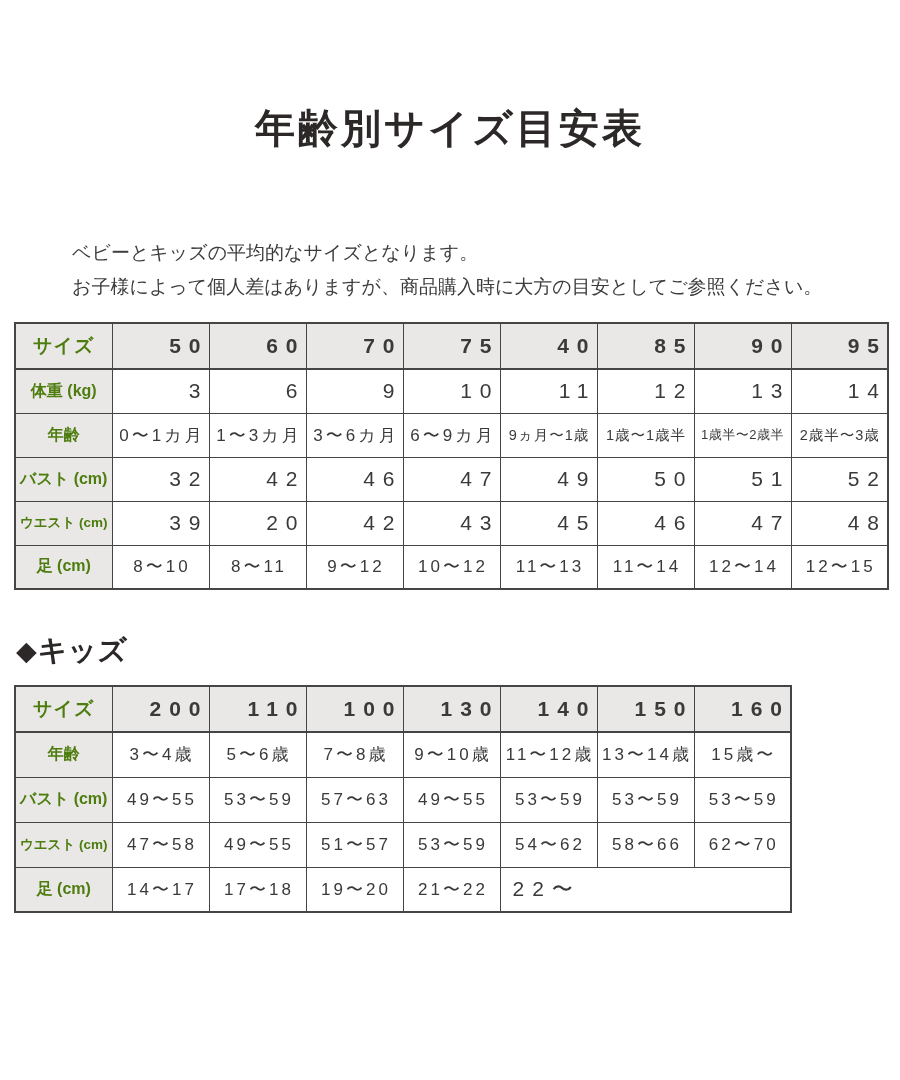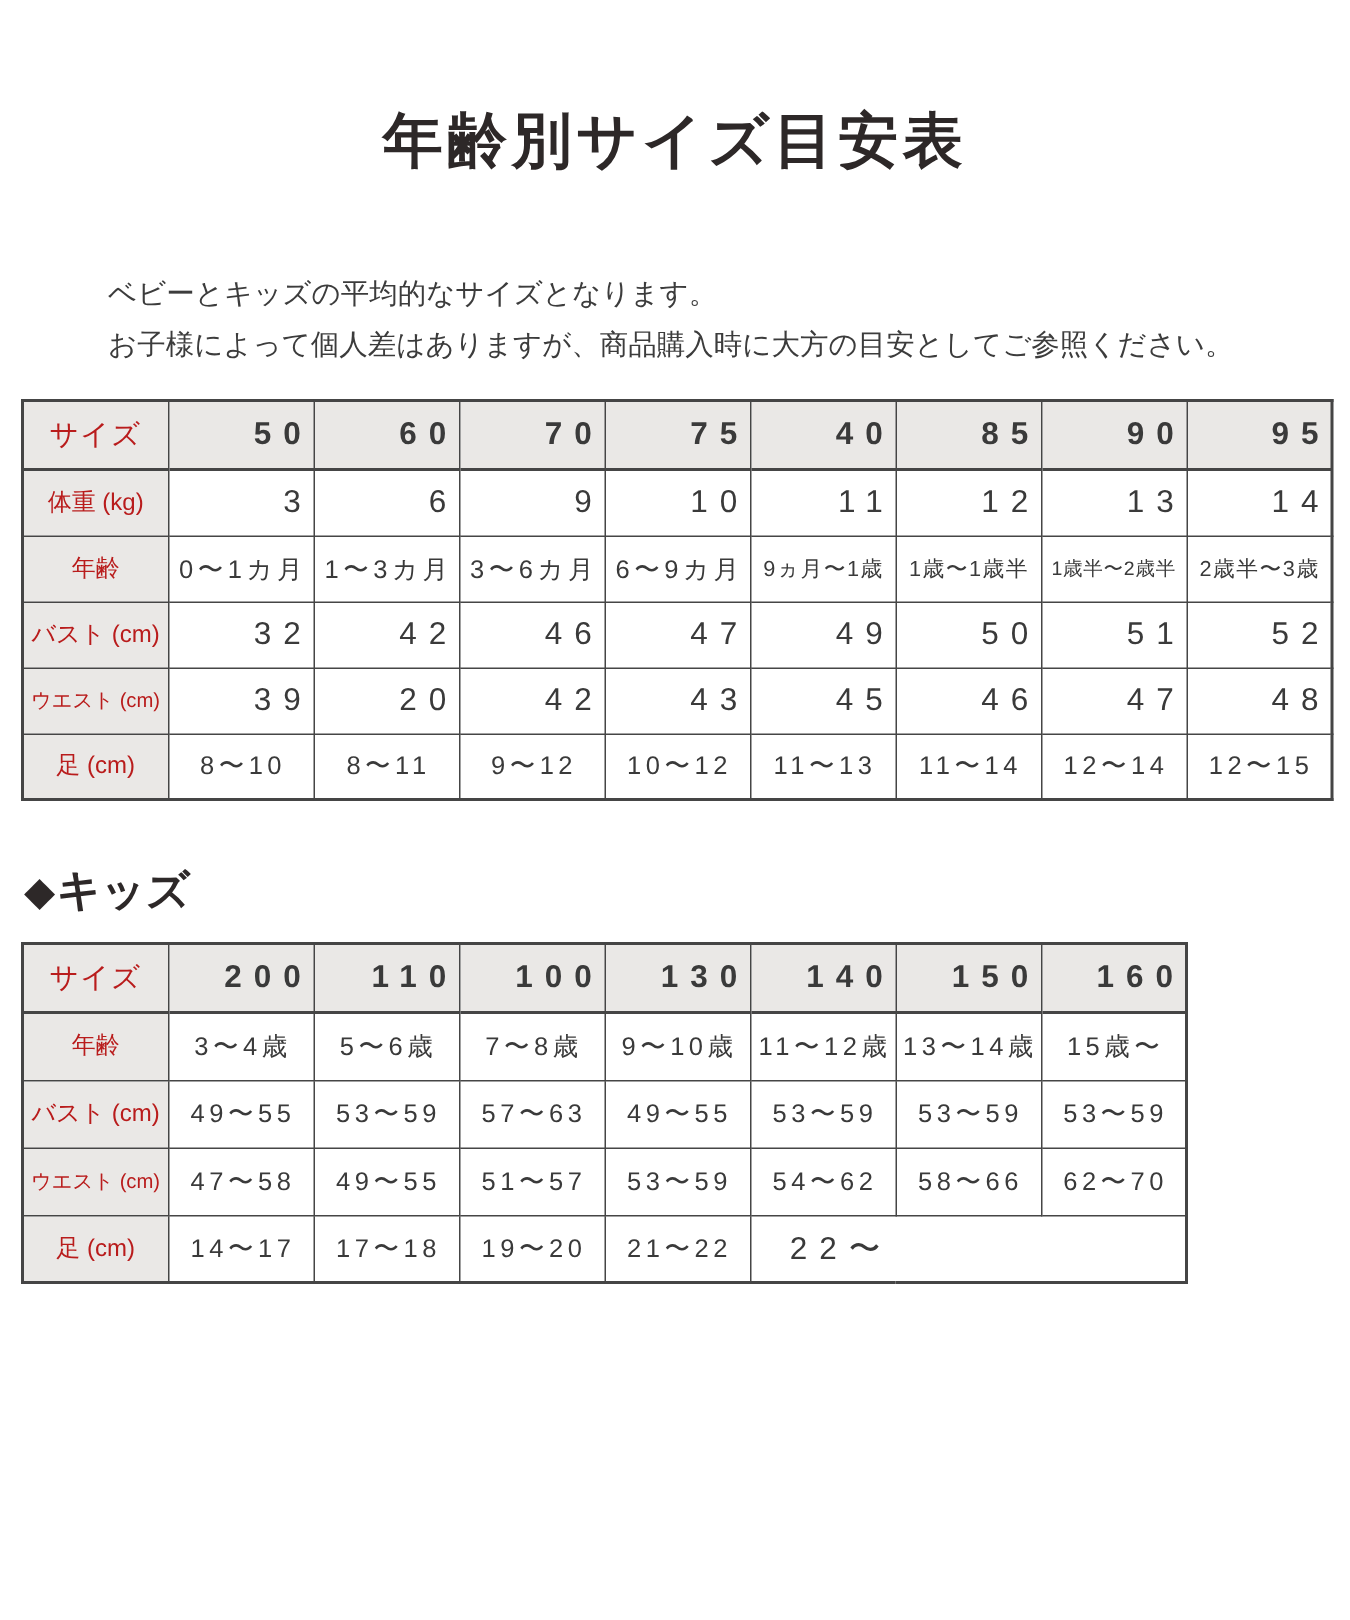--- a/index.html
+++ b/index.html
@@ -6,31 +6,31 @@
   .page {
     position: relative;
     width: 900px;
     height: 1080px;
     background: #ffffff;
     overflow: hidden;
     font-family: "Liberation Sans", "DejaVu Sans", sans-serif;
     color: #3a3a3a;
   }
   .page-title {
-    padding-top: 70px;
+    padding-top: 104px;
     text-align: center;
     font-size: 40px;
     font-weight: bold;
     letter-spacing: 3px;
     color: #2d2828;
     line-height: 48px;
     margin: 0;
   }
   .intro {
-    margin: 62px 0 0 72px;
+    margin: 84px 0 0 72px;
     font-size: 19px;
     line-height: 34px;
     color: #3c3c3c;
   }
   .section-heading {
     margin: 42px 0 0 16px;
     font-size: 29px;
     font-weight: bold;
     color: #2d2828;
     line-height: 36px;
@@ -56,35 +56,35 @@
     text-align: center;
     padding: 0;
     white-space: nowrap;
     overflow: hidden;
   }
   .size-table tr.header-row th,
   .size-table tr.header-row td { border-bottom-width: 2px; }
   .size-table th {
     background: #eae8e6;
     font-size: 16px;
-    font-weight: normal;
-    color: #b91c1c;
+    font-weight: bold;
+    color: #4d7c0f;
   }
   .size-table tr.header-row th { font-size: 19px; letter-spacing: 1px; }
   .size-table th.small-label { font-size: 13.5px; }
   .size-table tr.header-row td {
     background: #eae8e6;
     font-weight: bold;
   }
   .size-table td { color: #3a3a3a; }
   .size-table td.v1 { font-size: 21px; letter-spacing: 8px; text-indent: 8px; text-align: right; }
   .size-table td.v2 { font-size: 17px; letter-spacing: 3px; text-indent: 3px; }
   .size-table td.v3 { font-size: 14.5px; letter-spacing: 1px; text-indent: 1px; }
   .size-table td.v4 { font-size: 13px; letter-spacing: 0.5px; }
-  .size-table td.merged { text-align: left; padding-left: 26px; text-indent: 0; }
+  .size-table td.merged { text-align: left; padding-left: 12px; text-indent: 0; }
 </style>
 </head>
 <body>
 
 <div class="page">
 
   <h1 class="page-title">年齢別サイズ目安表</h1>
 
   <div class="intro">
     <div>ベビーとキッズの平均的なサイズとなります。</div>

